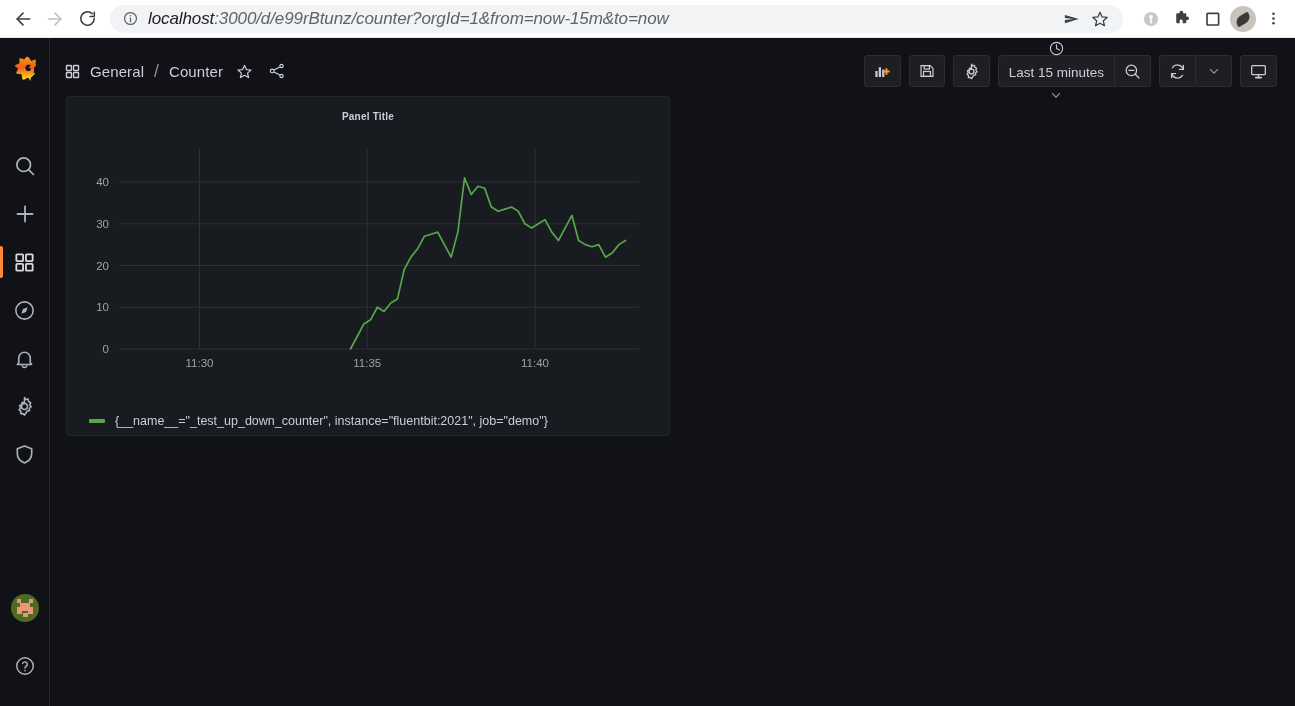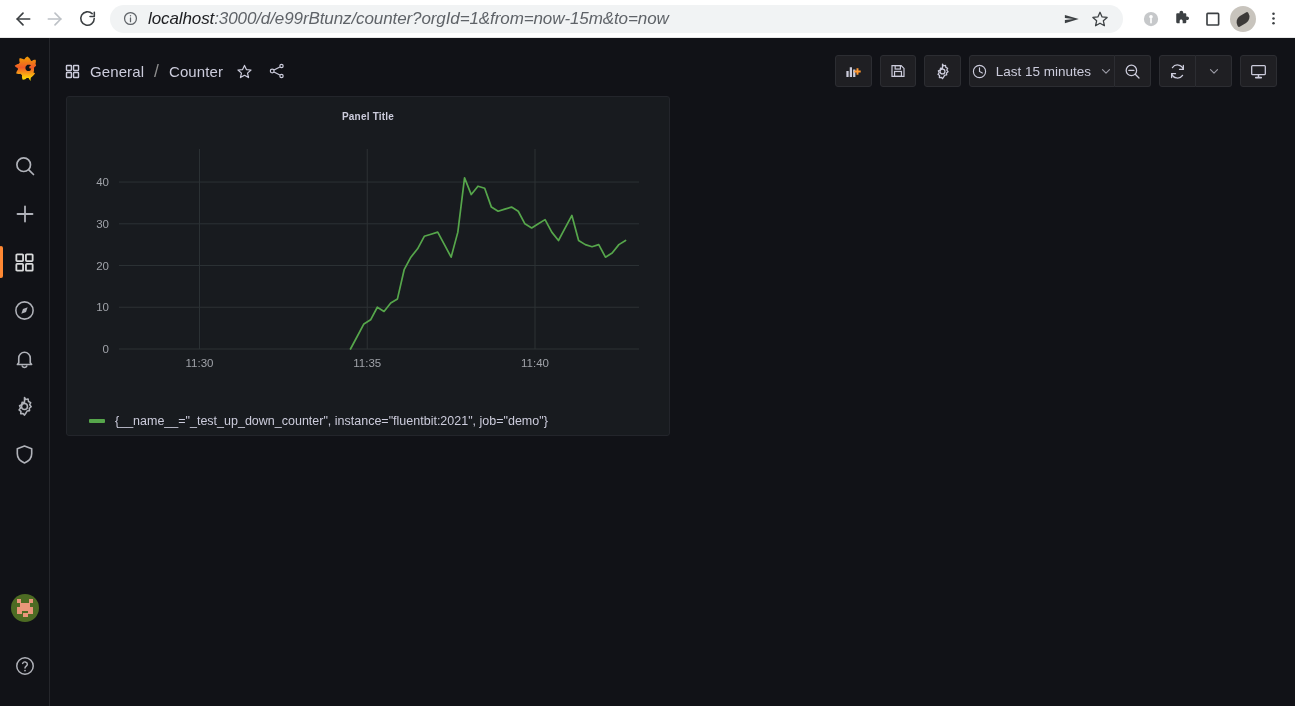--- a/index.html
+++ b/index.html
@@ -207,22 +207,23 @@
     padding: 0 8px;
   }
   .btn-group {
     display: flex;
     align-items: center;
   }
   .btn-group .tool-btn { border-radius: 0; border-left-width: 0; }
   .btn-group .tool-btn:first-child { border-radius: 3px 0 0 3px; border-left-width: 1px; }
   .btn-group .tool-btn:last-child { border-radius: 0 3px 3px 0; }
   #timepicker-btn {
-    padding: 0 1px;
+    padding: 0 10px;
     gap: 8px;
+    flex-direction: column;
   }
   #timepicker-label {
     font-size: 13.5px;
     color: #ccccdc;
     white-space: nowrap;
   }
   .chev {
     color: #9a9aa5;
     display: flex;
     align-items: center;

